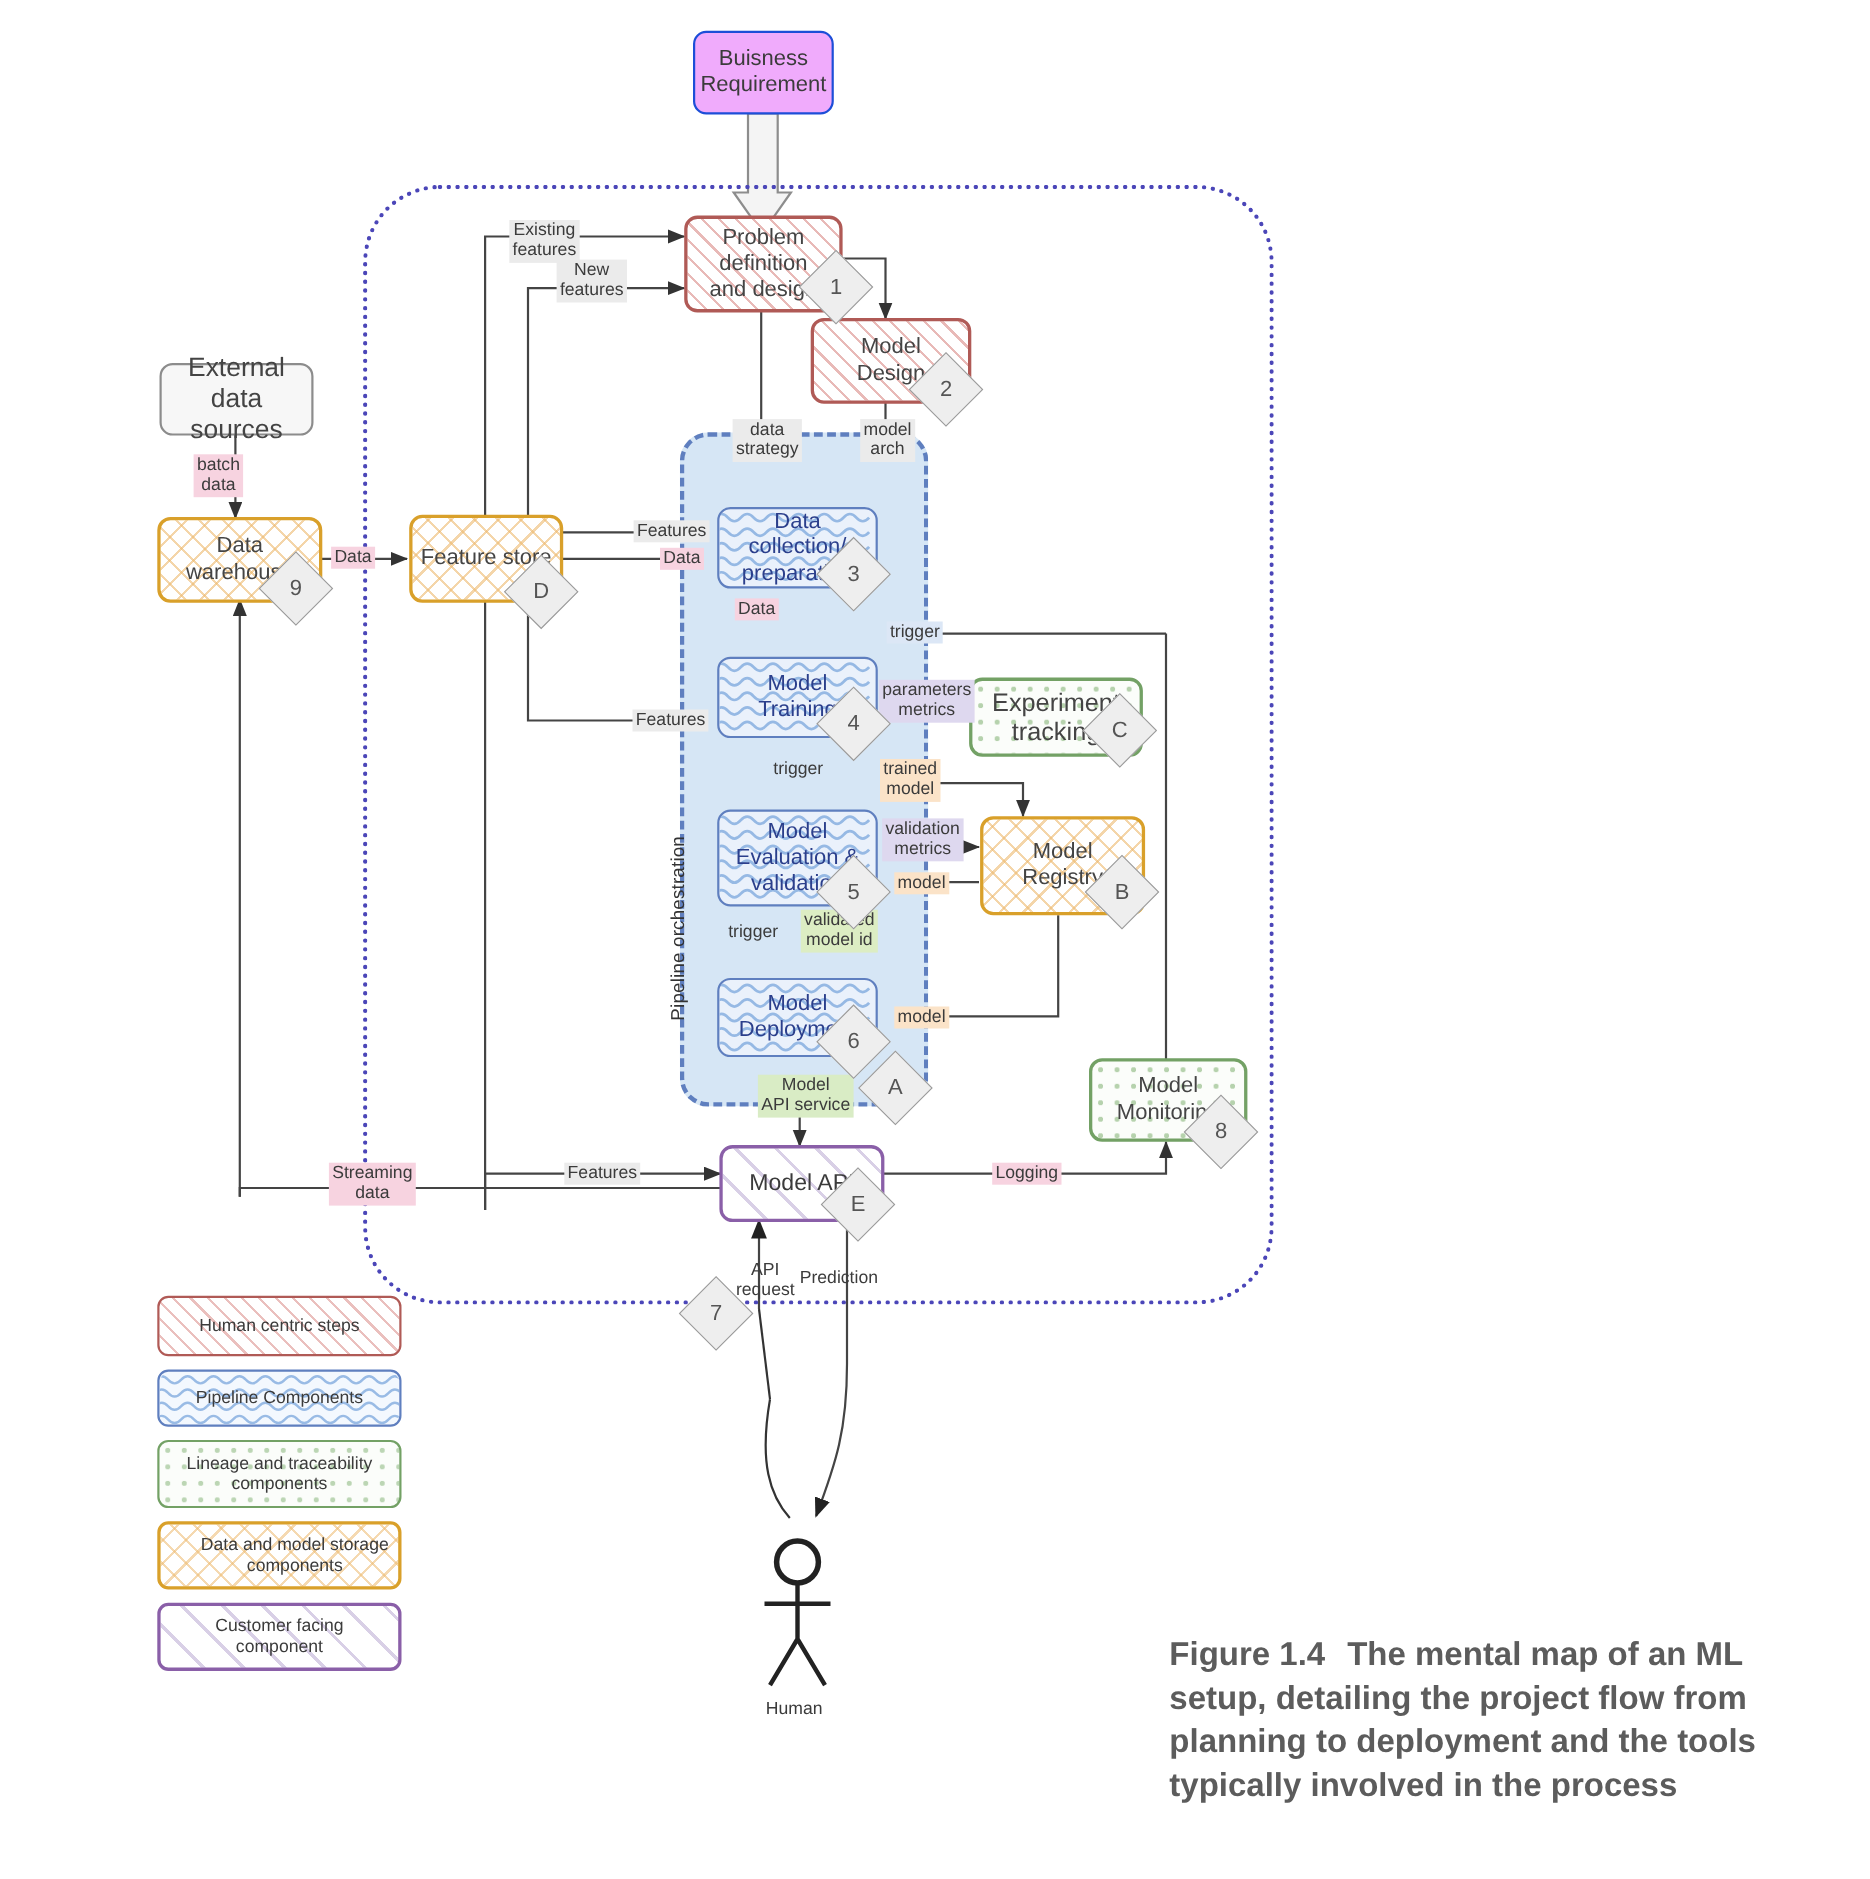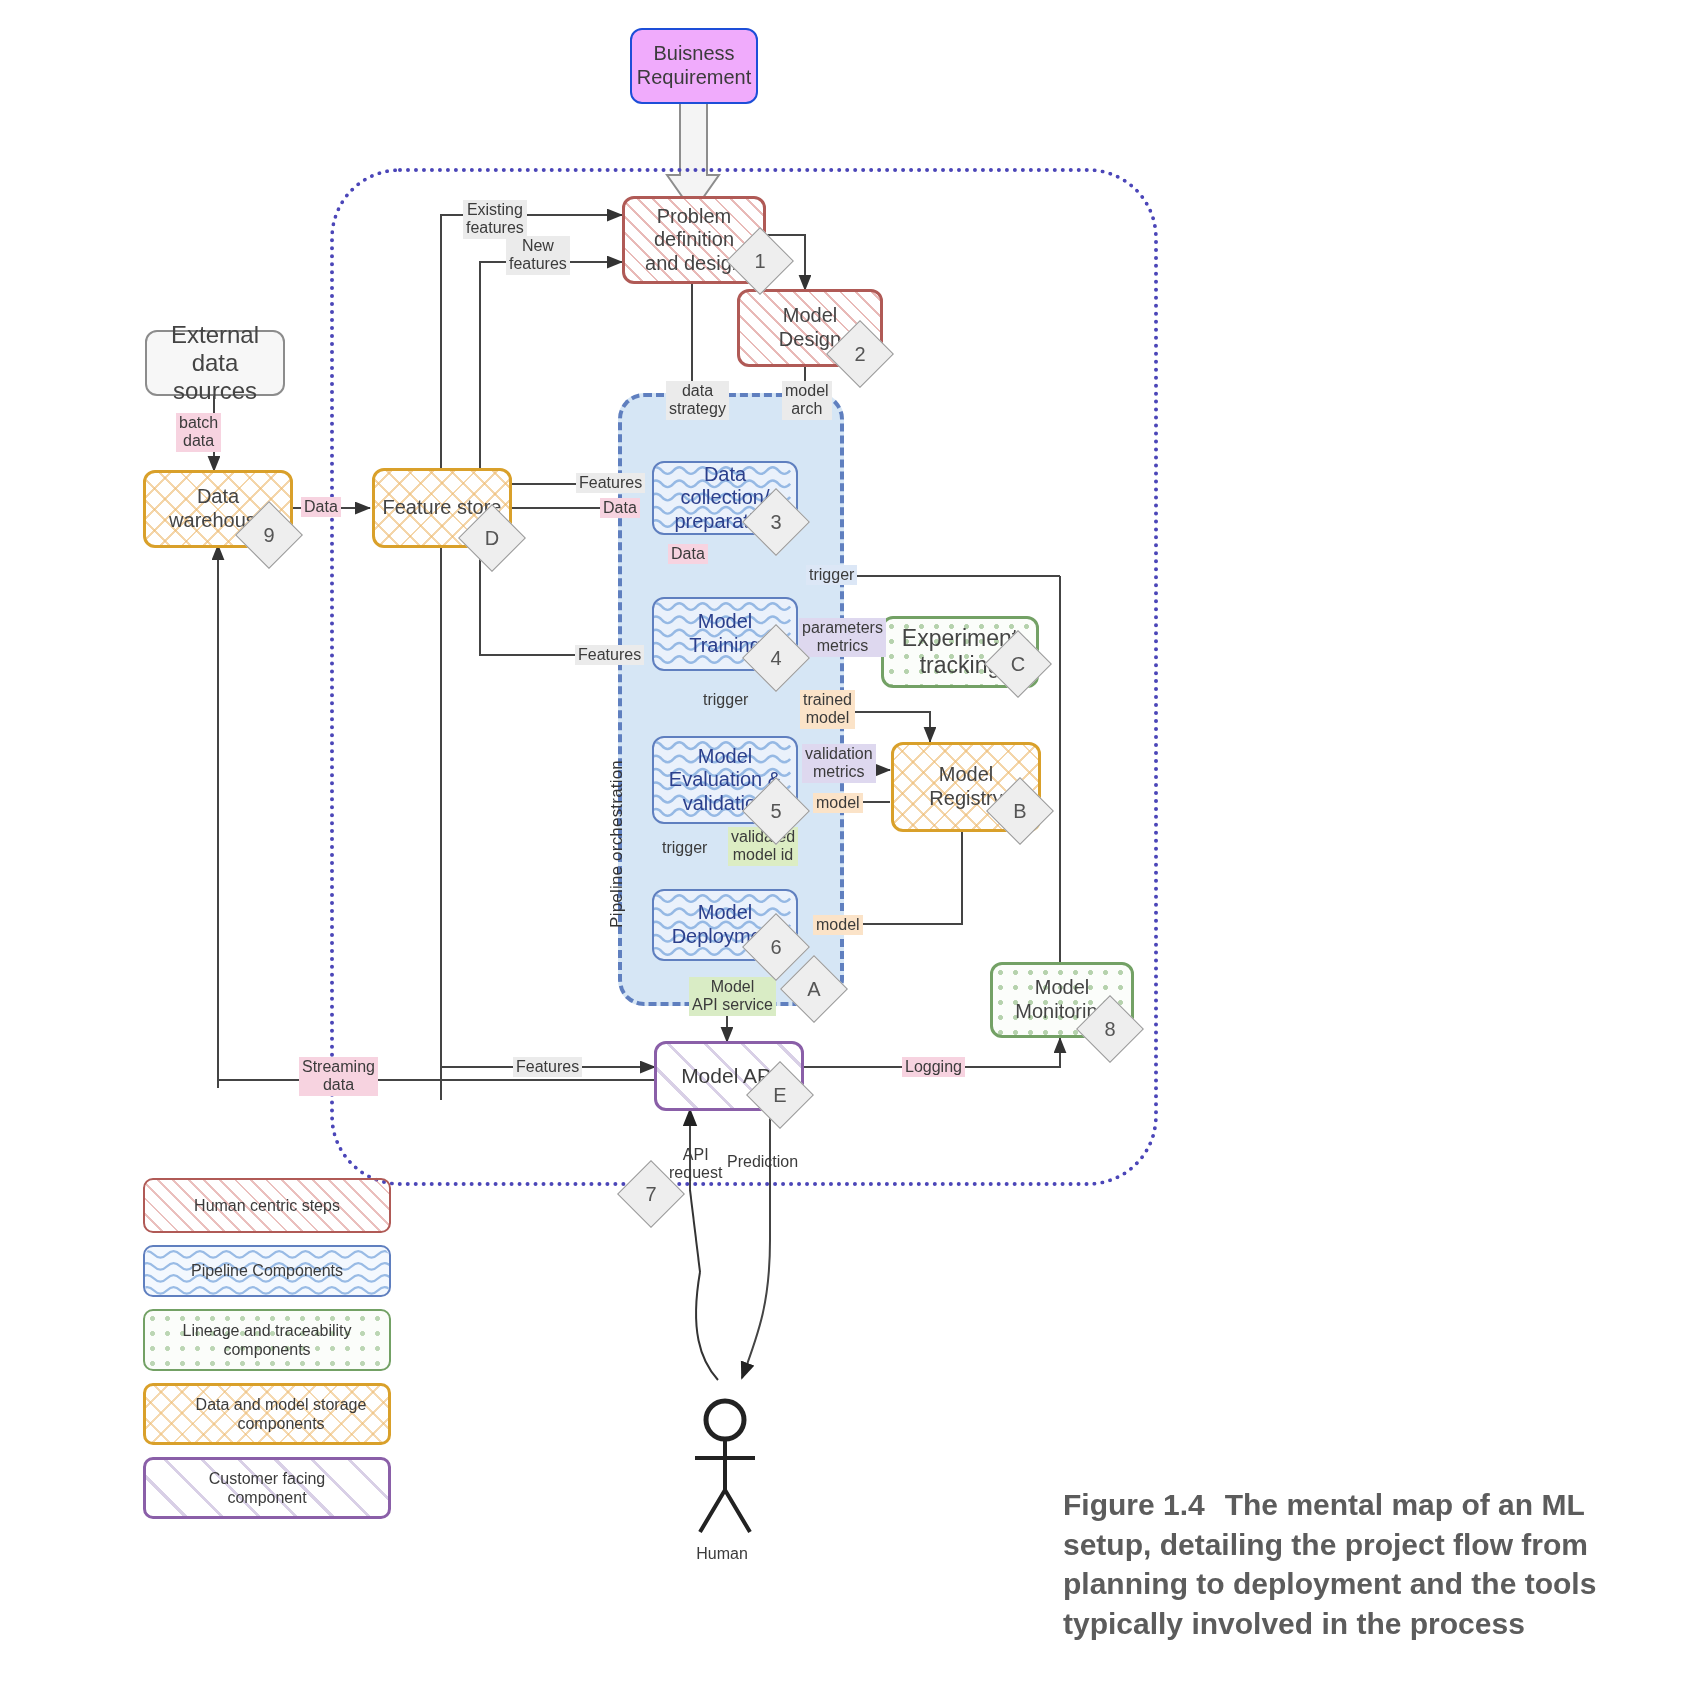--- a/index.html
+++ b/index.html
@@ -62,21 +62,21 @@
   #outer-boundary{position:absolute;left:330px;top:168px;width:820px;height:1010px;
     border:4px dotted #4b46b8;border-radius:70px;z-index:1;background:transparent;}
   #pipeline-zone{position:absolute;left:618px;top:393px;width:218px;height:605px;
     border:4px dashed #5f7fbf;border-radius:26px;background:#d6e6f5;z-index:2;}
   #pipeline-zone-label{position:absolute;left:607px;top:760px;z-index:3;
     font-size:17px;color:#333;writing-mode:vertical-rl;transform:rotate(180deg);
     letter-spacing:.2px;}
 
   
   #legend{position:absolute;left:143px;top:1178px;width:222px;z-index:7;}
-  .lg-item{box-sizing:border-box;width:248px;border-radius:10px;margin-bottom:12px;
+  .lg-item{box-sizing:border-box;width:222px;border-radius:10px;margin-bottom:12px;
     display:flex;align-items:center;justify-content:center;text-align:center;
     font-size:16px;line-height:1.2;position:relative;}
   .lg-item .lbl{position:relative;z-index:2;padding:0 4px;}
   .lg-h{height:55px;border:2px solid #b05a56;
     background-image:repeating-linear-gradient(45deg,rgba(214,128,124,.5) 0 2px,rgba(0,0,0,0) 2px 11px);}
   .lg-p{height:52px;border:2px solid #5f7fbf;background:#f3f8fe;}
   .lg-l{height:62px;border:2px solid #73a165;background:#fbfdfa;
     background-image:radial-gradient(circle,rgba(125,175,110,.5) 2.2px,rgba(0,0,0,0) 2.6px);
     background-size:15px 15px;}
   .lg-s{height:62px;border:3px solid #d9a02a;

